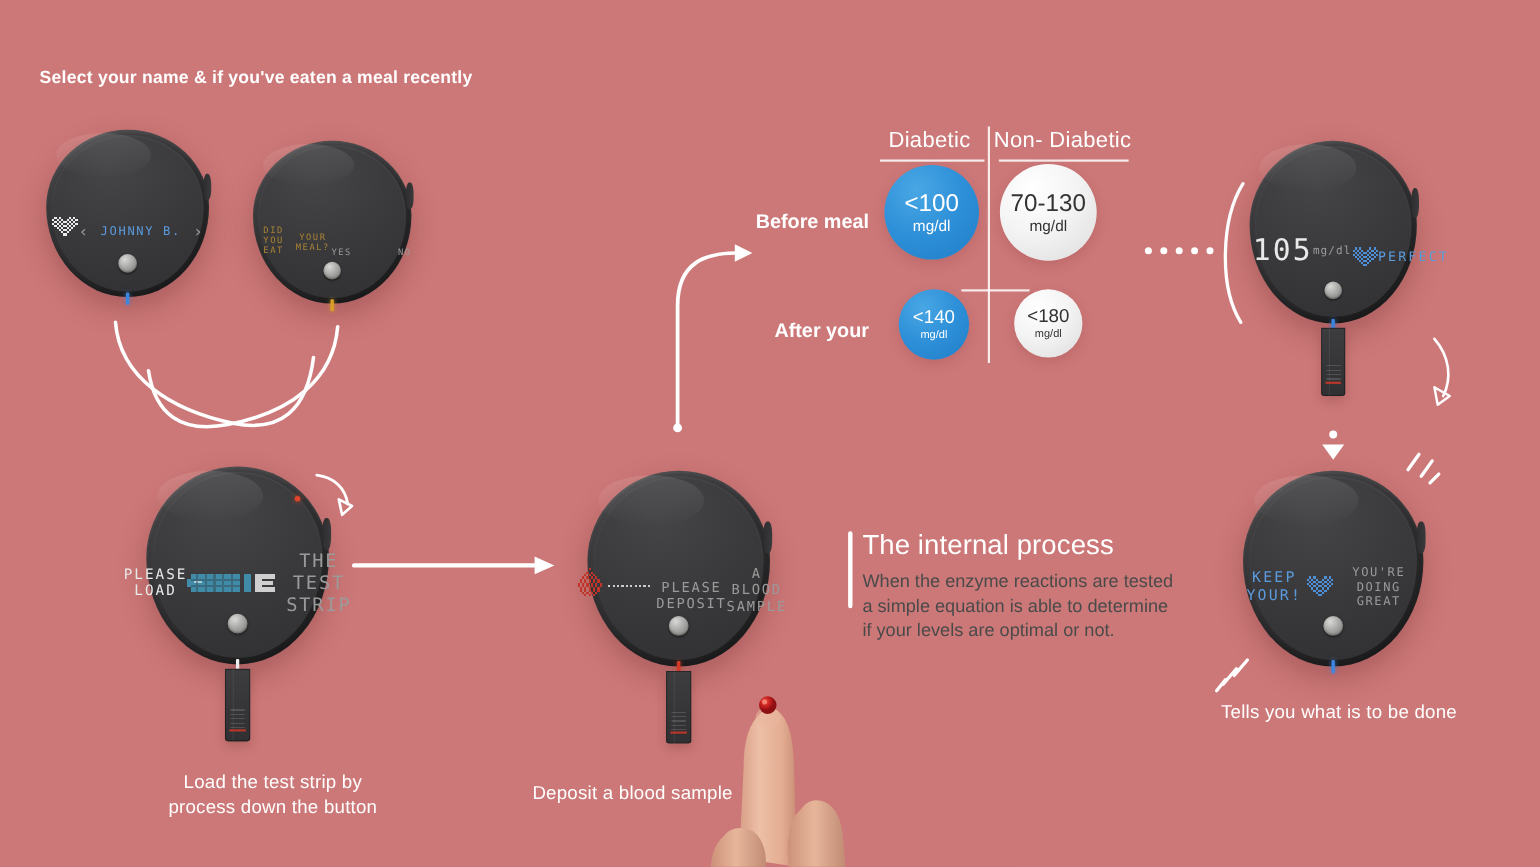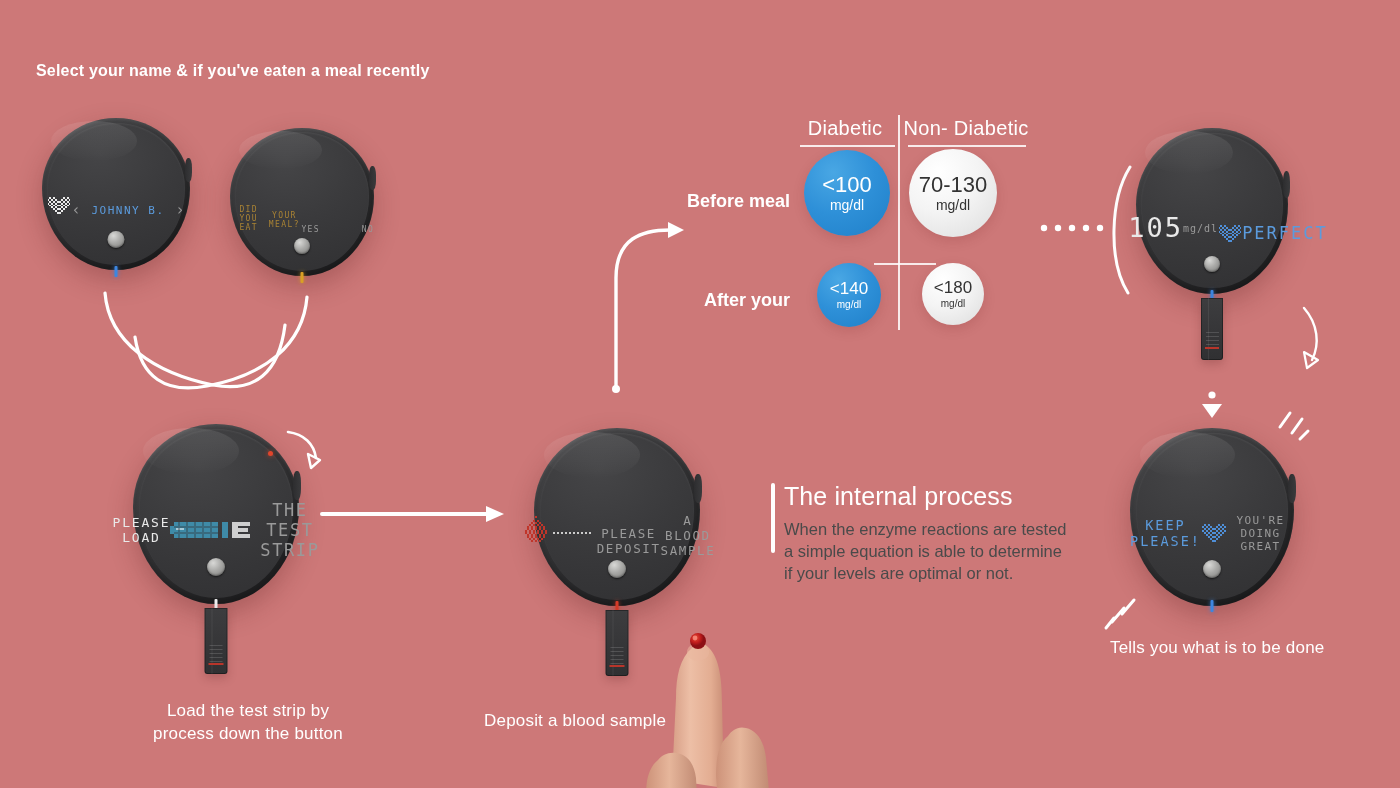--- a/index.html
+++ b/index.html
@@ -295,21 +295,21 @@
             <rect x="5" y="7" width="1" height="1"></rect>
           <rect x="6" y="7" width="1" height="1"></rect>
             <rect x="8" y="7" width="1" height="1"></rect>
           <rect x="4" y="8" width="1" height="1"></rect>
             <rect x="7" y="8" width="1" height="1"></rect>
           <rect x="5" y="9" width="1" height="1"></rect>
             <rect x="6" y="9" width="1" height="1"></rect>
         </g>
       </svg>
     </span>
-    <div class="px-blue" style="font-size:17px;letter-spacing:2px;margin-top:12px;">PERFECT</div>
+    <div class="px-blue" style="font-size:12px;letter-spacing:2px;margin-top:12px;">PERFECT</div>
   </div>
   <div class="btn-round" style="bottom:22px;width:16px;height:16px;"></div>
   <div class="led blue" style="bottom:-8px;width:3px;height:12px;"></div>
   <div class="strip" style="bottom:-66px;width:22px;height:62px;">
     <div class="seam"></div>
     <div class="ticks"></div>
     <div class="mark" style="bottom:11px;"></div>
   </div>
 </div>
 
@@ -511,21 +511,21 @@
     <div>a simple equation is able to determine</div>
     <div>if your levels are optimal or not.</div>
   </div>
 </div>
 
 <div class="device" style="left:1130px;top:428px;width:164px;height:178px;">
   <div class="body-shell"></div>
   <div class="rim-hi"></div>
   <div class="side-nub"></div>
   <div class="screen" style="padding-bottom:42px;">
-    <div class="px-blue" style="font-size:13.5px;letter-spacing:2px;">KEEP PLEASE!</div>
+    <div class="px-blue" style="font-size:13.5px;letter-spacing:2px;">KEEP YOUR!</div>
     <span style="margin:13px 0 14px;">
       <svg class="pix" width="26" height="22" viewBox="0 0 12 11" shape-rendering="crispEdges">
         <g fill="#4f8fd8">
           <rect x="1" y="1" width="1" height="1"></rect>
             <rect x="3" y="1" width="1" height="1"></rect>
           <rect x="8" y="1" width="1" height="1"></rect>
             <rect x="10" y="1" width="1" height="1"></rect>
           <rect x="0" y="2" width="1" height="1"></rect>
             <rect x="2" y="2" width="1" height="1"></rect>
             <rect x="4" y="2" width="1" height="1"></rect>

